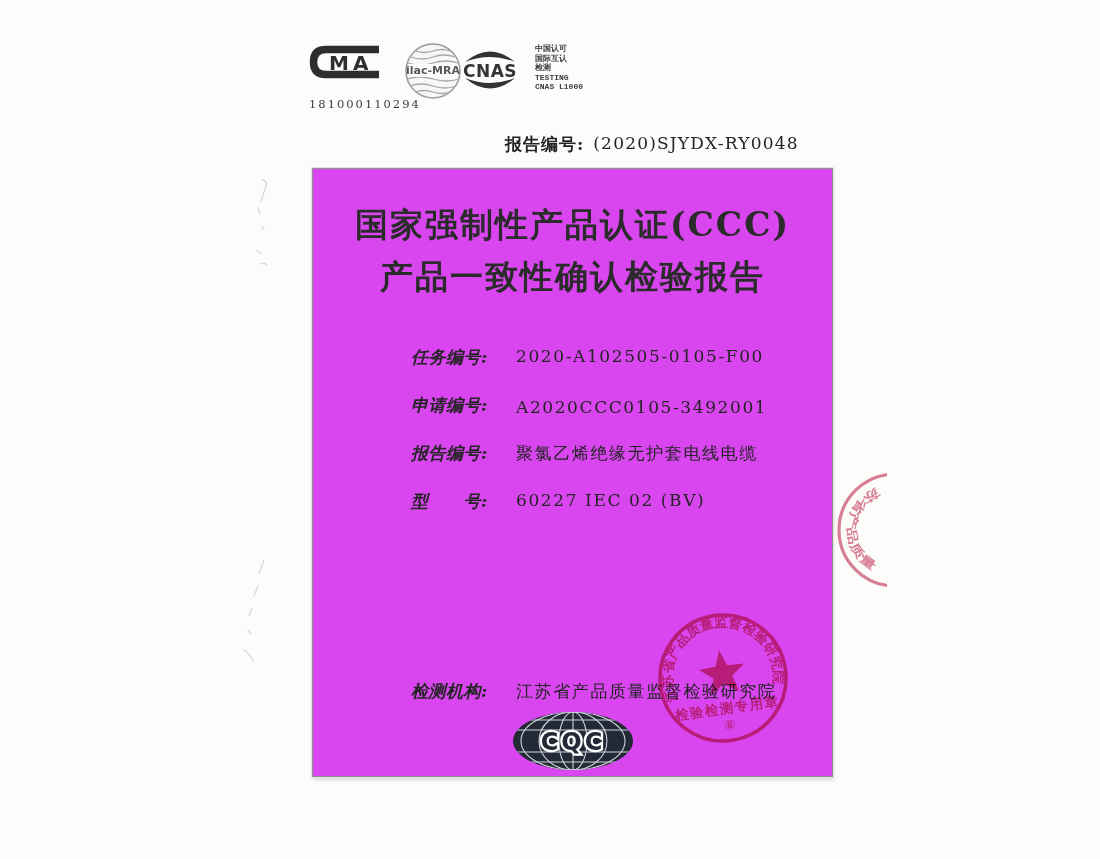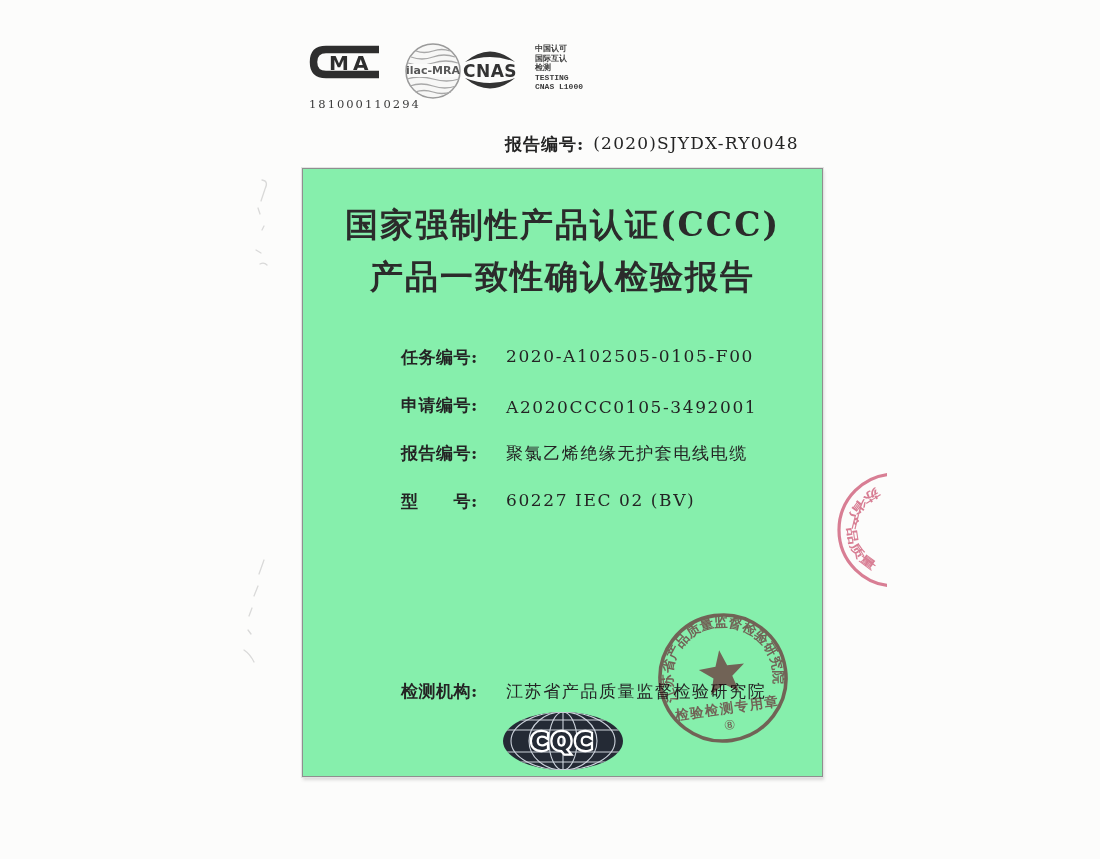--- a/index.html
+++ b/index.html
@@ -16,30 +16,30 @@
   .cma-serial{position:absolute;left:309px;top:97px;font-size:11.5px;letter-spacing:2px;color:#3a3a3a;font-family:"DejaVu Serif",serif;}
   .ilac-logo{position:absolute;left:404px;top:41px;}
   .cnas-logo{position:absolute;left:459px;top:46px;}
   .accr-text{position:absolute;left:527px;top:44px;width:70px;font-size:8px;line-height:9.6px;color:#3c3c3c;font-weight:bold;font-family:Liberation Mono, monospace;margin-left:8px;}
   
   .report-line{position:absolute;left:505px;top:133px;font-size:17px;display:flex;gap:9px;color:#242424;}
   .report-line .lbl{font-weight:600;letter-spacing:1px;}
   .report-line .val{letter-spacing:1.2px;}
   
   .page{
-    position:absolute;left:302px;top:168px;width:519px;height:607px;
-    background:#86efac;
+    position:absolute;left:312px;top:168px;width:519px;height:607px;
+    background:#d946ef;
     border:1.5px solid #8f8f8f;
     box-shadow:0 0 0 1px #e3e3e3, 1px 3px 3px rgba(120,120,120,.25);
   }
   .title{position:absolute;width:100%;text-align:center;font-weight:700;color:#2b2b2b;font-size:33px;letter-spacing:2px;white-space:nowrap;}
   .title.l1{top:34px;}
   .title.l2{top:86px;}
   .field-row{position:absolute;left:98px;display:flex;font-size:17px;color:#242424;white-space:nowrap;}
-  .field-row .flabel{width:105px;letter-spacing:0.5px;font-weight:600;}
+  .field-row .flabel{width:105px;letter-spacing:0.5px;font-weight:600;font-style:italic;}
   .field-row .fvalue{letter-spacing:1.6px;}
   .row-0{top:177px;}
   .row-1{top:225px;align-items:flex-end;}
   .row-2{top:273px;}
   .row-3{top:321px;}
   .row-4{top:511px;}
   .cqc-logo{position:absolute;left:197px;top:541px;}
   
   .stamp-main{position:absolute;left:645px;top:604px;mix-blend-mode:multiply;}
   .stamp-edge{position:absolute;left:821px;top:466px;mix-blend-mode:multiply;}

